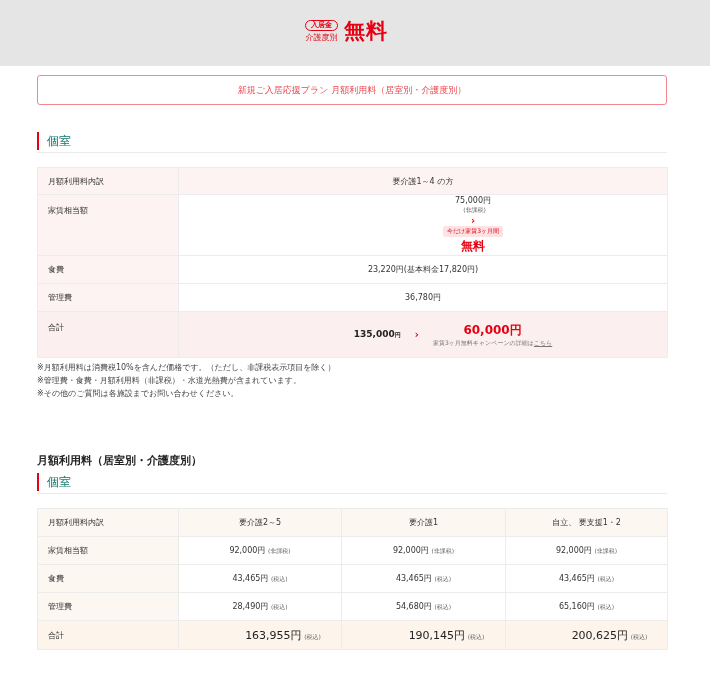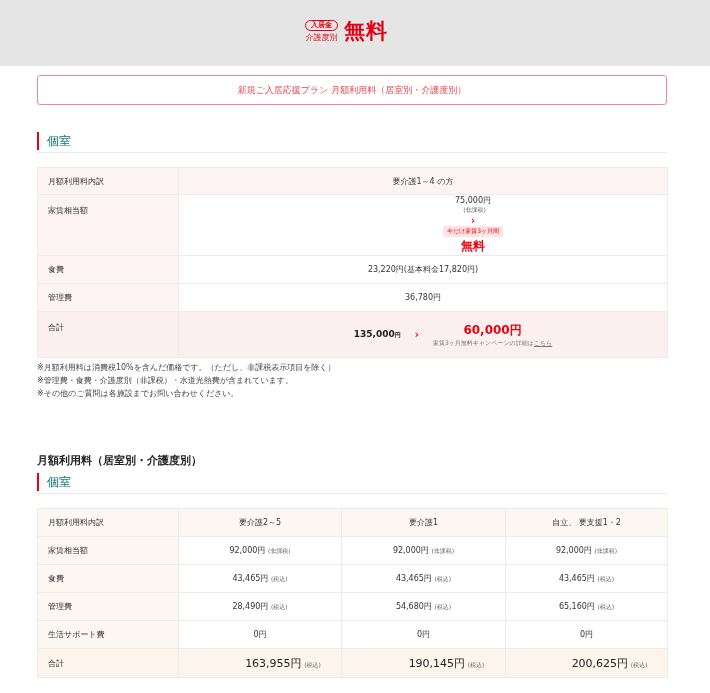--- a/index.html
+++ b/index.html
@@ -128,21 +128,21 @@
           </span>
         </span>
       </span>
     </td>
   </tr>
 </tbody>
   </table>
 
 <div class="notes">
   <div>※月額利用料は消費税10%を含んだ価格です。（ただし、非課税表示項目を除く）</div>
-  <div>※管理費・食費・介護度別（非課税）・水道光熱費が含まれています。</div>
+  <div>※管理費・食費・月額利用料（非課税）・水道光熱費が含まれています。</div>
   <div>※その他のご質問は各施設までお問い合わせください。</div>
 </div>
 
 <div class="section-title">月額利用料（居室別・介護度別）</div>
 
 <div class="sec-head" style="top:472px;">
   <span class="bar"></span>
   <span class="txt">個室</span>
 </div>
 
@@ -171,26 +171,20 @@
     <td class="val"><span>43,465円</span> <span class="small">(税込)</span></td>
     <td class="val"><span>43,465円</span> <span class="small">(税込)</span></td>
     <td class="val"><span>43,465円</span> <span class="small">(税込)</span></td>
   </tr>
   <tr class="row">
     <td class="lbl">管理費</td>
     <td class="val"><span>28,490円</span> <span class="small">(税込)</span></td>
     <td class="val"><span>54,680円</span> <span class="small">(税込)</span></td>
     <td class="val"><span>65,160円</span> <span class="small">(税込)</span></td>
   </tr>
-  <tr class="row">
-    <td class="lbl">生活サポート費</td>
-    <td class="val">0円</td>
-    <td class="val">0円</td>
-    <td class="val">0円</td>
-  </tr>
   <tr class="total">
     <td class="lbl">合計</td>
     <td class="val"><span class="tot">163,955円</span> <span class="small">(税込)</span></td>
     <td class="val"><span class="tot">190,145円</span> <span class="small">(税込)</span></td>
     <td class="val"><span class="tot">200,625円</span> <span class="small">(税込)</span></td>
   </tr>
 </tbody>
   </table>
 
 </body></html>

